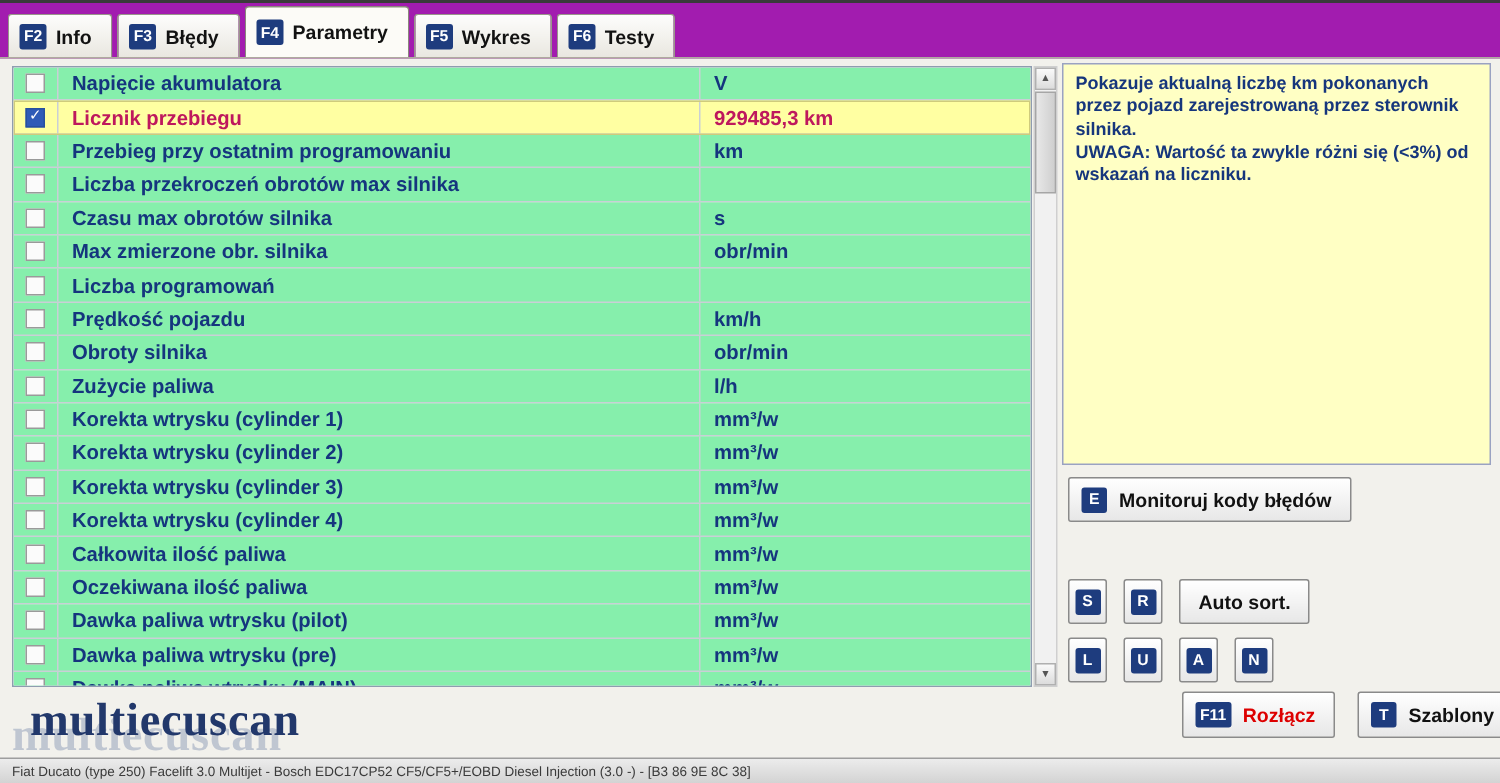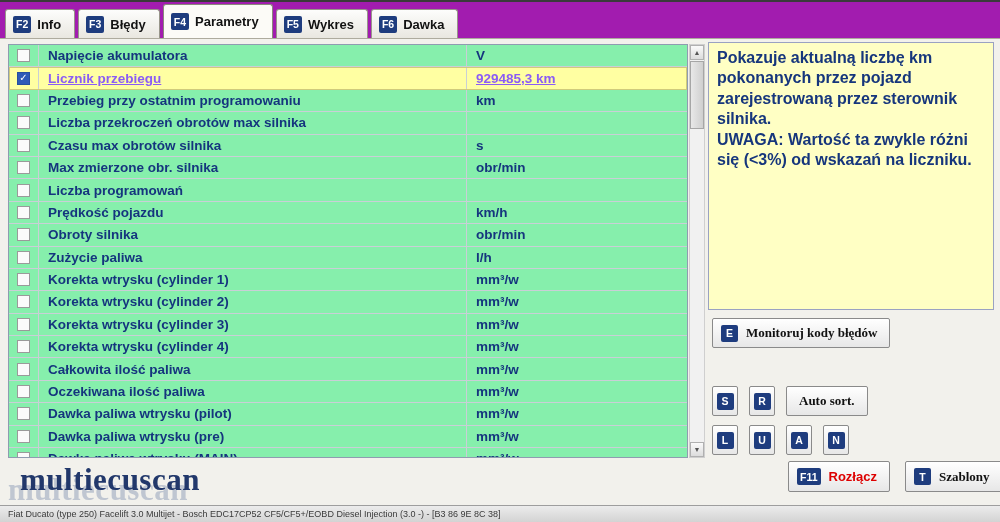--- a/index.html
+++ b/index.html
@@ -54,21 +54,21 @@
   .checkbox.checked { background:#2f5bb7; border-color:#27509f; }
   .cell-name {
     width:428px; border-right:1px solid #c9cfd6;
     display:flex; align-items:center; padding-left:9px;
     font-weight:bold; font-size:13.5px; color:#15357e; white-space:nowrap; overflow:hidden;
   }
   .cell-value {
     flex:1; display:flex; align-items:center; padding-left:9px;
     font-weight:bold; font-size:13.5px; color:#15357e; white-space:nowrap;
   }
-  .row.selected .cell-name, .row.selected .cell-value { color:#8b5cf6;text-decoration:underline; }
+  .row.selected .cell-name, .row.selected .cell-value { color:#be185d; }
 
   
   .scrollbar {
     position:absolute; left:689px; top:44px; width:16px; height:414px;
     background:#f1f1f1; border:1px solid #cfcfcf;
   }
   .sb-btn {
     width:14px; height:15px; background:linear-gradient(#fafafa,#dcdcdc);
     border:1px solid #b0b0b0; font-size:7px; color:#555;
     display:flex; align-items:center; justify-content:center;
@@ -76,30 +76,30 @@
   .sb-btn.down { position:absolute; bottom:0; left:0; }
   .sb-thumb {
     position:absolute; left:0; top:16px; width:14px; height:68px;
     background:linear-gradient(90deg,#e8e8e8,#cfcfcf); border:1px solid #a6a6a6;
   }
 
   
   .info-panel {
     position:absolute; left:708px; top:42px; width:286px; height:268px;
     background:#ffffc4; border:1px solid #9aa2c2;
-    padding:5px 8px; font-size:16px; font-weight:bold; color:#16367c;
+    padding:5px 8px; font-size:12px; font-weight:bold; color:#16367c;
     line-height:1.28; white-space:pre-line; overflow:hidden;
   }
   .btn {
     display:inline-flex; align-items:center; gap:8px;
     background:linear-gradient(#ffffff,#e7e7e7);
     border:1px solid #8a8a8a; border-radius:2px;
     font-family:"Liberation Sans",sans-serif; cursor:default;
   }
-  .btn-label { font-weight:bold; font-size:13px; color:#111; white-space:nowrap;font-family:Liberation Serif, serif; }
+  .btn-label { font-weight:bold; font-size:13px; color:#111; white-space:nowrap; }
   .monitor { position:absolute; left:712px; top:318px; height:30px; padding:0 12px 0 8px; }
   .kbtn {
     width:26px; height:30px; display:inline-flex; align-items:center; justify-content:center;
     background:linear-gradient(#ffffff,#e7e7e7); border:1px solid #8a8a8a; border-radius:2px; cursor:default;
   }
   .sort-row { position:absolute; left:712px; top:386px; display:flex; gap:11px; align-items:center; }
   .autosort { height:30px; padding:0 12px; }
   .key-row { position:absolute; left:712px; top:425px; display:flex; gap:11px; }
 
   
@@ -137,21 +137,21 @@
     <div class="tab active">
       <span class="fkey">F4</span>
       <span class="tablabel">Parametry</span>
     </div>
     <div class="tab">
       <span class="fkey">F5</span>
       <span class="tablabel">Wykres</span>
     </div>
     <div class="tab">
       <span class="fkey">F6</span>
-      <span class="tablabel">Dawka</span>
+      <span class="tablabel">Testy</span>
     </div>
   </div>
 
 <div class="table" id="rows">
     <div class="row">
       <span class="cb-cell">
         <span class="checkbox"></span>
       </span>
       <span class="cell-name">Napięcie akumulatora</span>
       <span class="cell-value">V</span>

